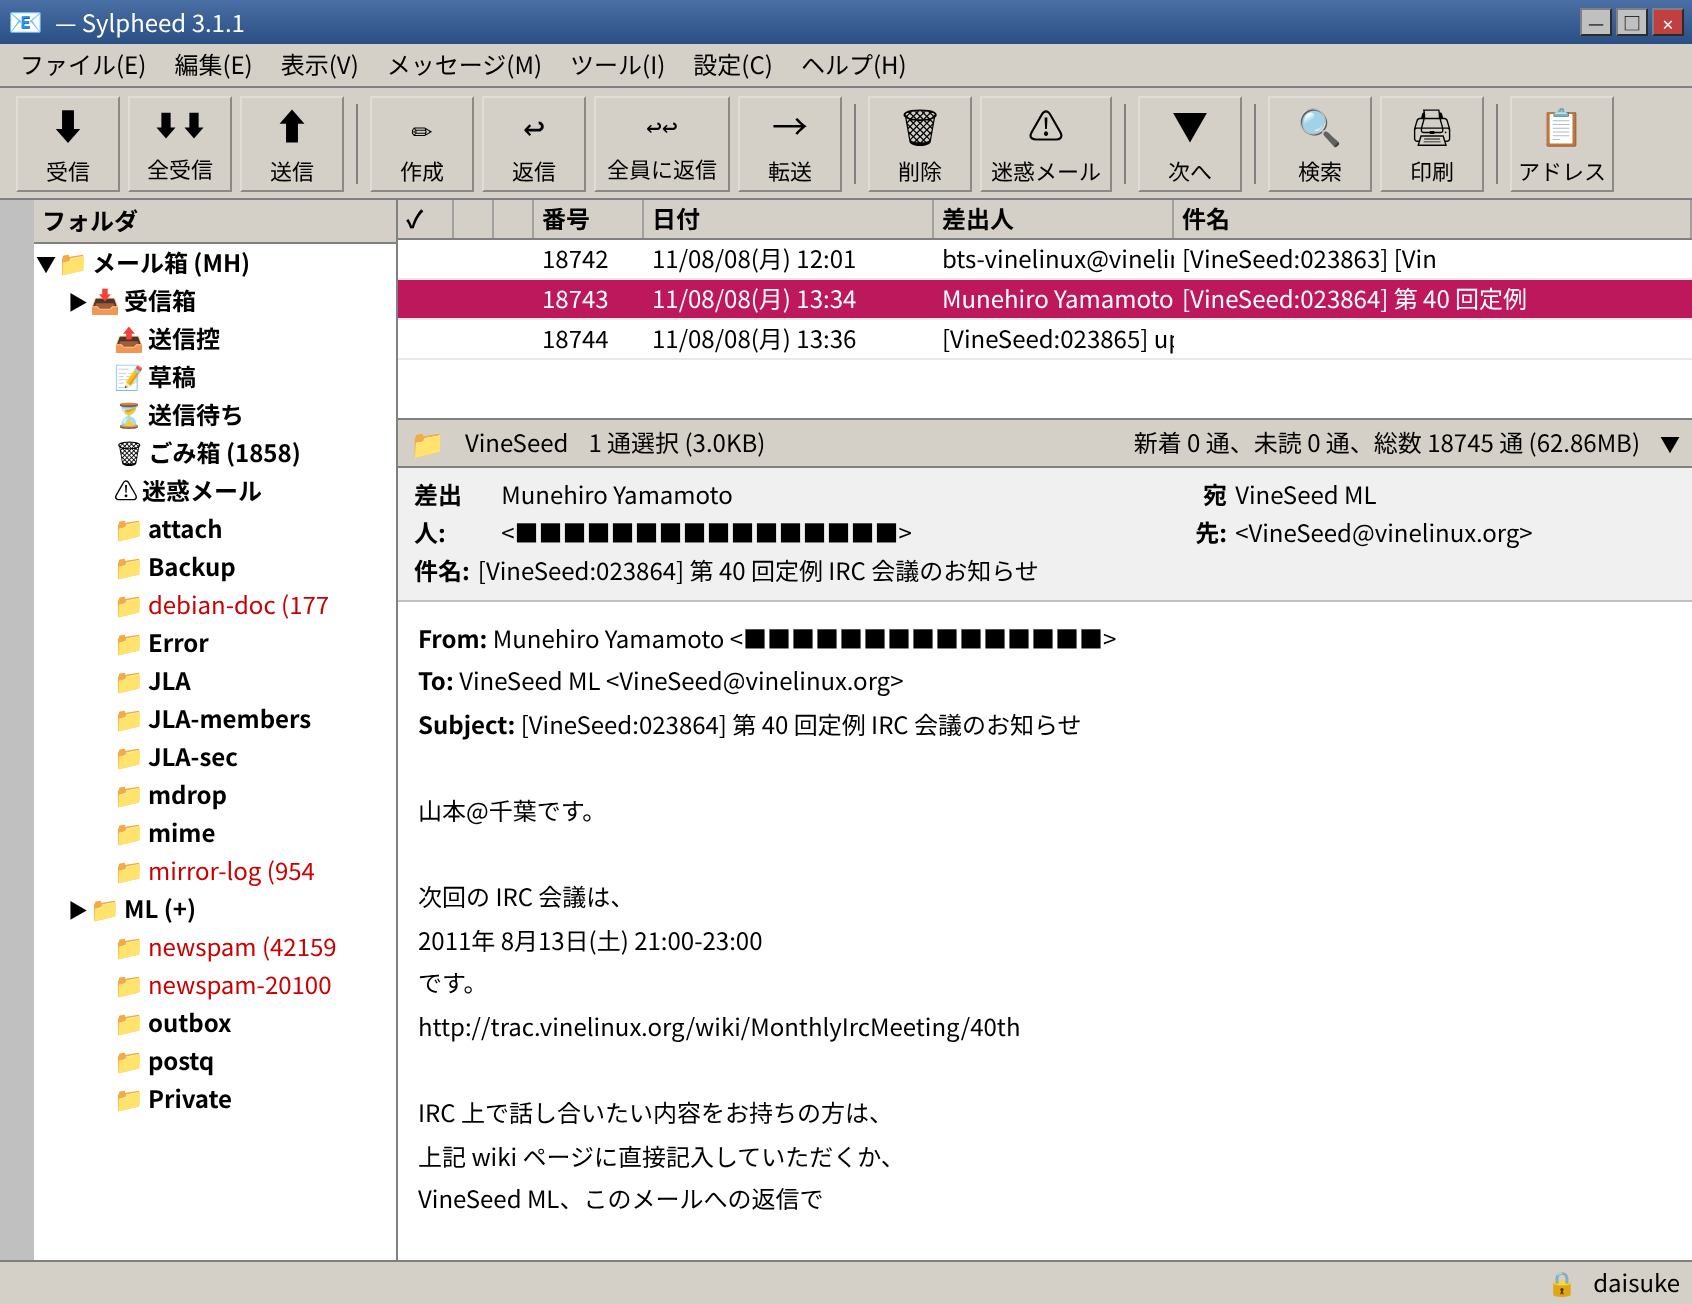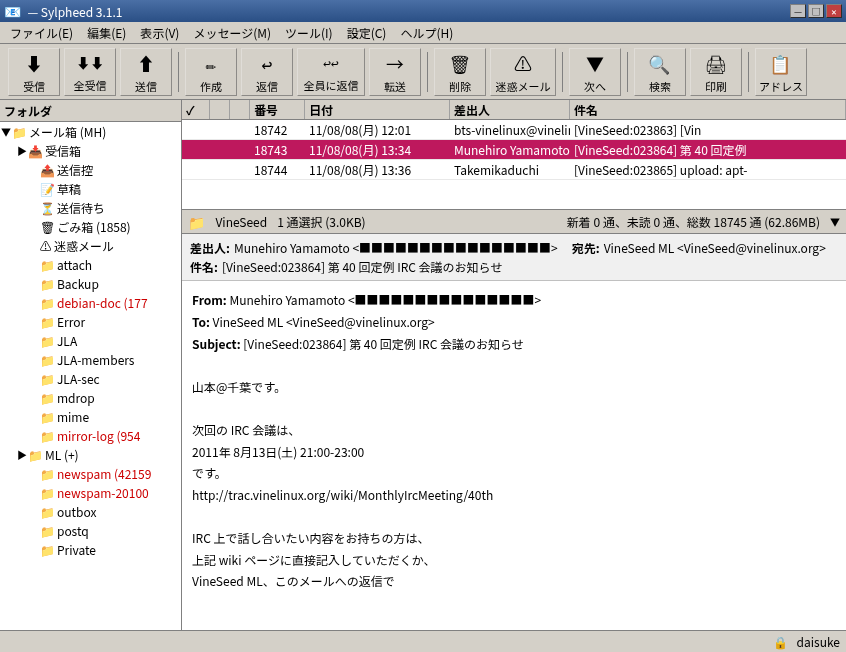--- a/index.html
+++ b/index.html
@@ -94,20 +94,21 @@
       width: 1px;
       height: 40px;
       background: #808080;
       margin: 0 2px;
     }
 
     
     #main {
       display: flex;
       height: calc(652px - 22px - 22px - 56px - 22px);
+      padding-left: 17px;
     }
 
     
     #folder-panel {
       width: 182px;
       background: #ffffff;
       border-right: 1px solid #808080;
       overflow-y: auto;
       overflow-x: hidden;
     }
@@ -121,21 +122,21 @@
     .folder-item {
       display: flex;
       align-items: center;
       padding: 1px 0;
       cursor: pointer;
       white-space: nowrap;
       overflow: hidden;
       font-size: 12px;
     }
     .folder-icon { margin-right: 2px; font-size: 12px; }
-    .folder-label { font-size: 12px; }
+    .folder-label { font-size: 12px; font-weight: bold; }
     .folder-label.red { color: #cc0000; font-weight: normal; }
 
     
     #right-panel {
       flex: 1;
       display: flex;
       flex-direction: column;
       overflow: hidden;
     }
 
@@ -546,41 +547,40 @@
         <div class="msg-cell">Munehiro Yamamoto</div>
         <div class="msg-cell">[VineSeed:023864] 第 40 回定例</div>
       </div>
 
       <div class="msg-row">
         <div class="msg-cell"></div>
         <div class="msg-cell"></div>
         <div class="msg-cell"></div>
         <div class="msg-cell">18744</div>
         <div class="msg-cell">11/08/08(月) 13:36</div>
-        <div class="msg-cell">Takemikaduchi</div>
         <div class="msg-cell">[VineSeed:023865] upload: apt-</div>
       </div>
     </div>
 
     <div id="folder-status">
       <span style="font-size:14px;">📁</span>
       <span>VineSeed</span>
       <span>1 通選択 (3.0KB)</span>
       <span style="flex:1;"></span>
       <span>新着 0 通、未読 0 通、総数 18745 通 (62.86MB)</span>
       <span style="font-size:10px;">▼</span>
     </div>
 
     <div id="email-preview">
 
       <div id="email-header">
         <div class="email-header-row">
           <span class="email-header-label">差出人:</span>
           <span>Munehiro Yamamoto &lt;■■■■■■■■■■■■■■■■&gt;</span>
-          <span style="margin-left:10px;" class="email-header-label">宛先:</span>
+          <span style="margin-left:10px;text-align:right;" class="email-header-label">宛先:</span>
           <span>VineSeed ML &lt;VineSeed@vinelinux.org&gt;</span>
         </div>
         <div class="email-header-row">
           <span class="email-header-label">件名:</span>
           <span>[VineSeed:023864] 第 40 回定例 IRC 会議のお知らせ</span>
         </div>
       </div>
 
       <div id="email-body">
         <div>

